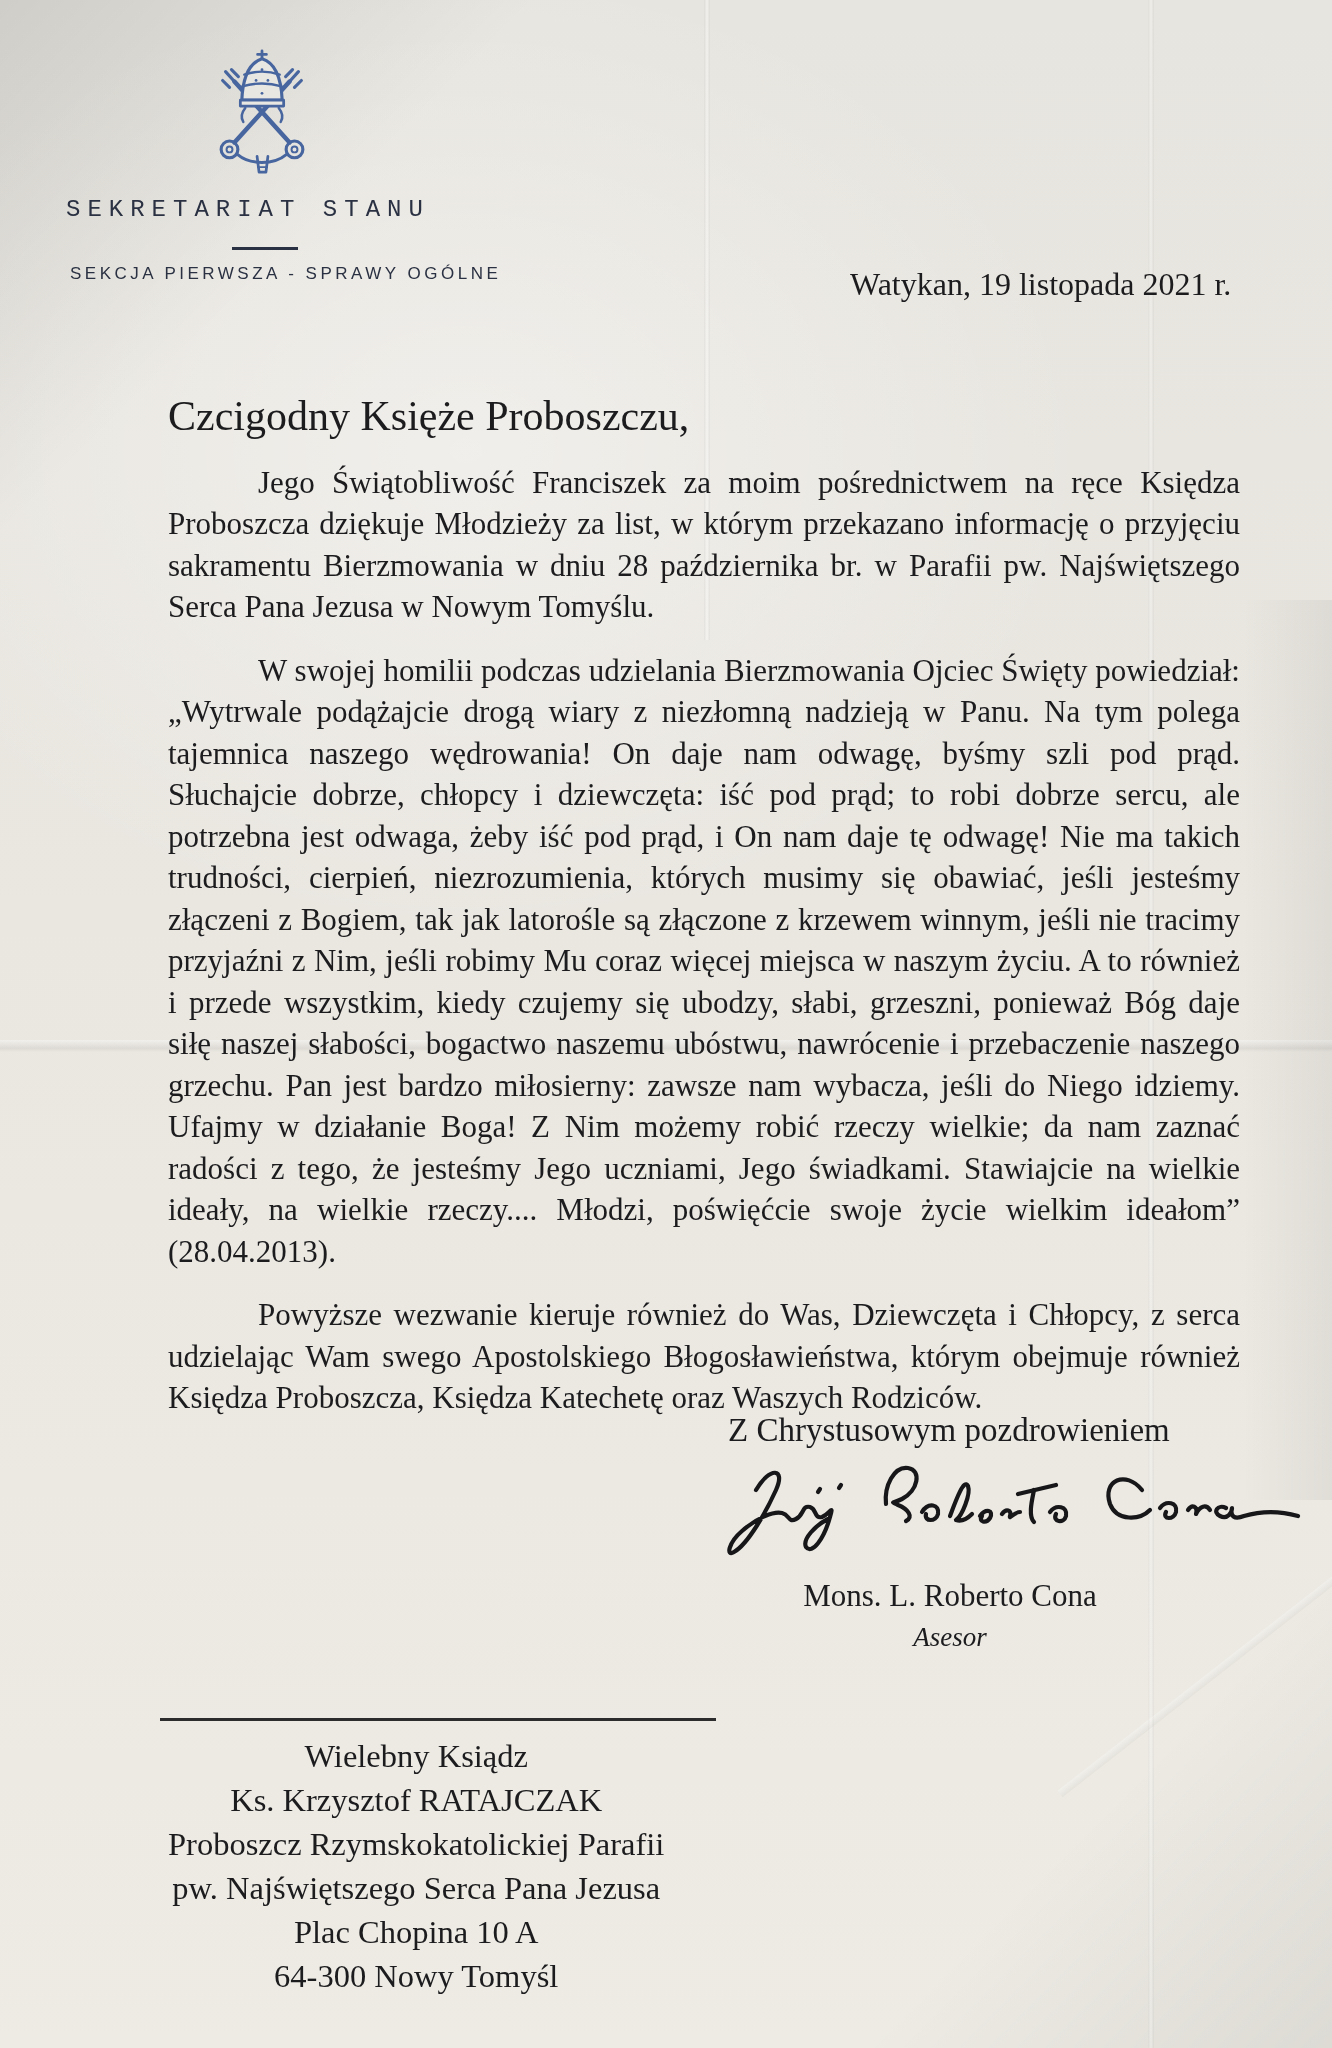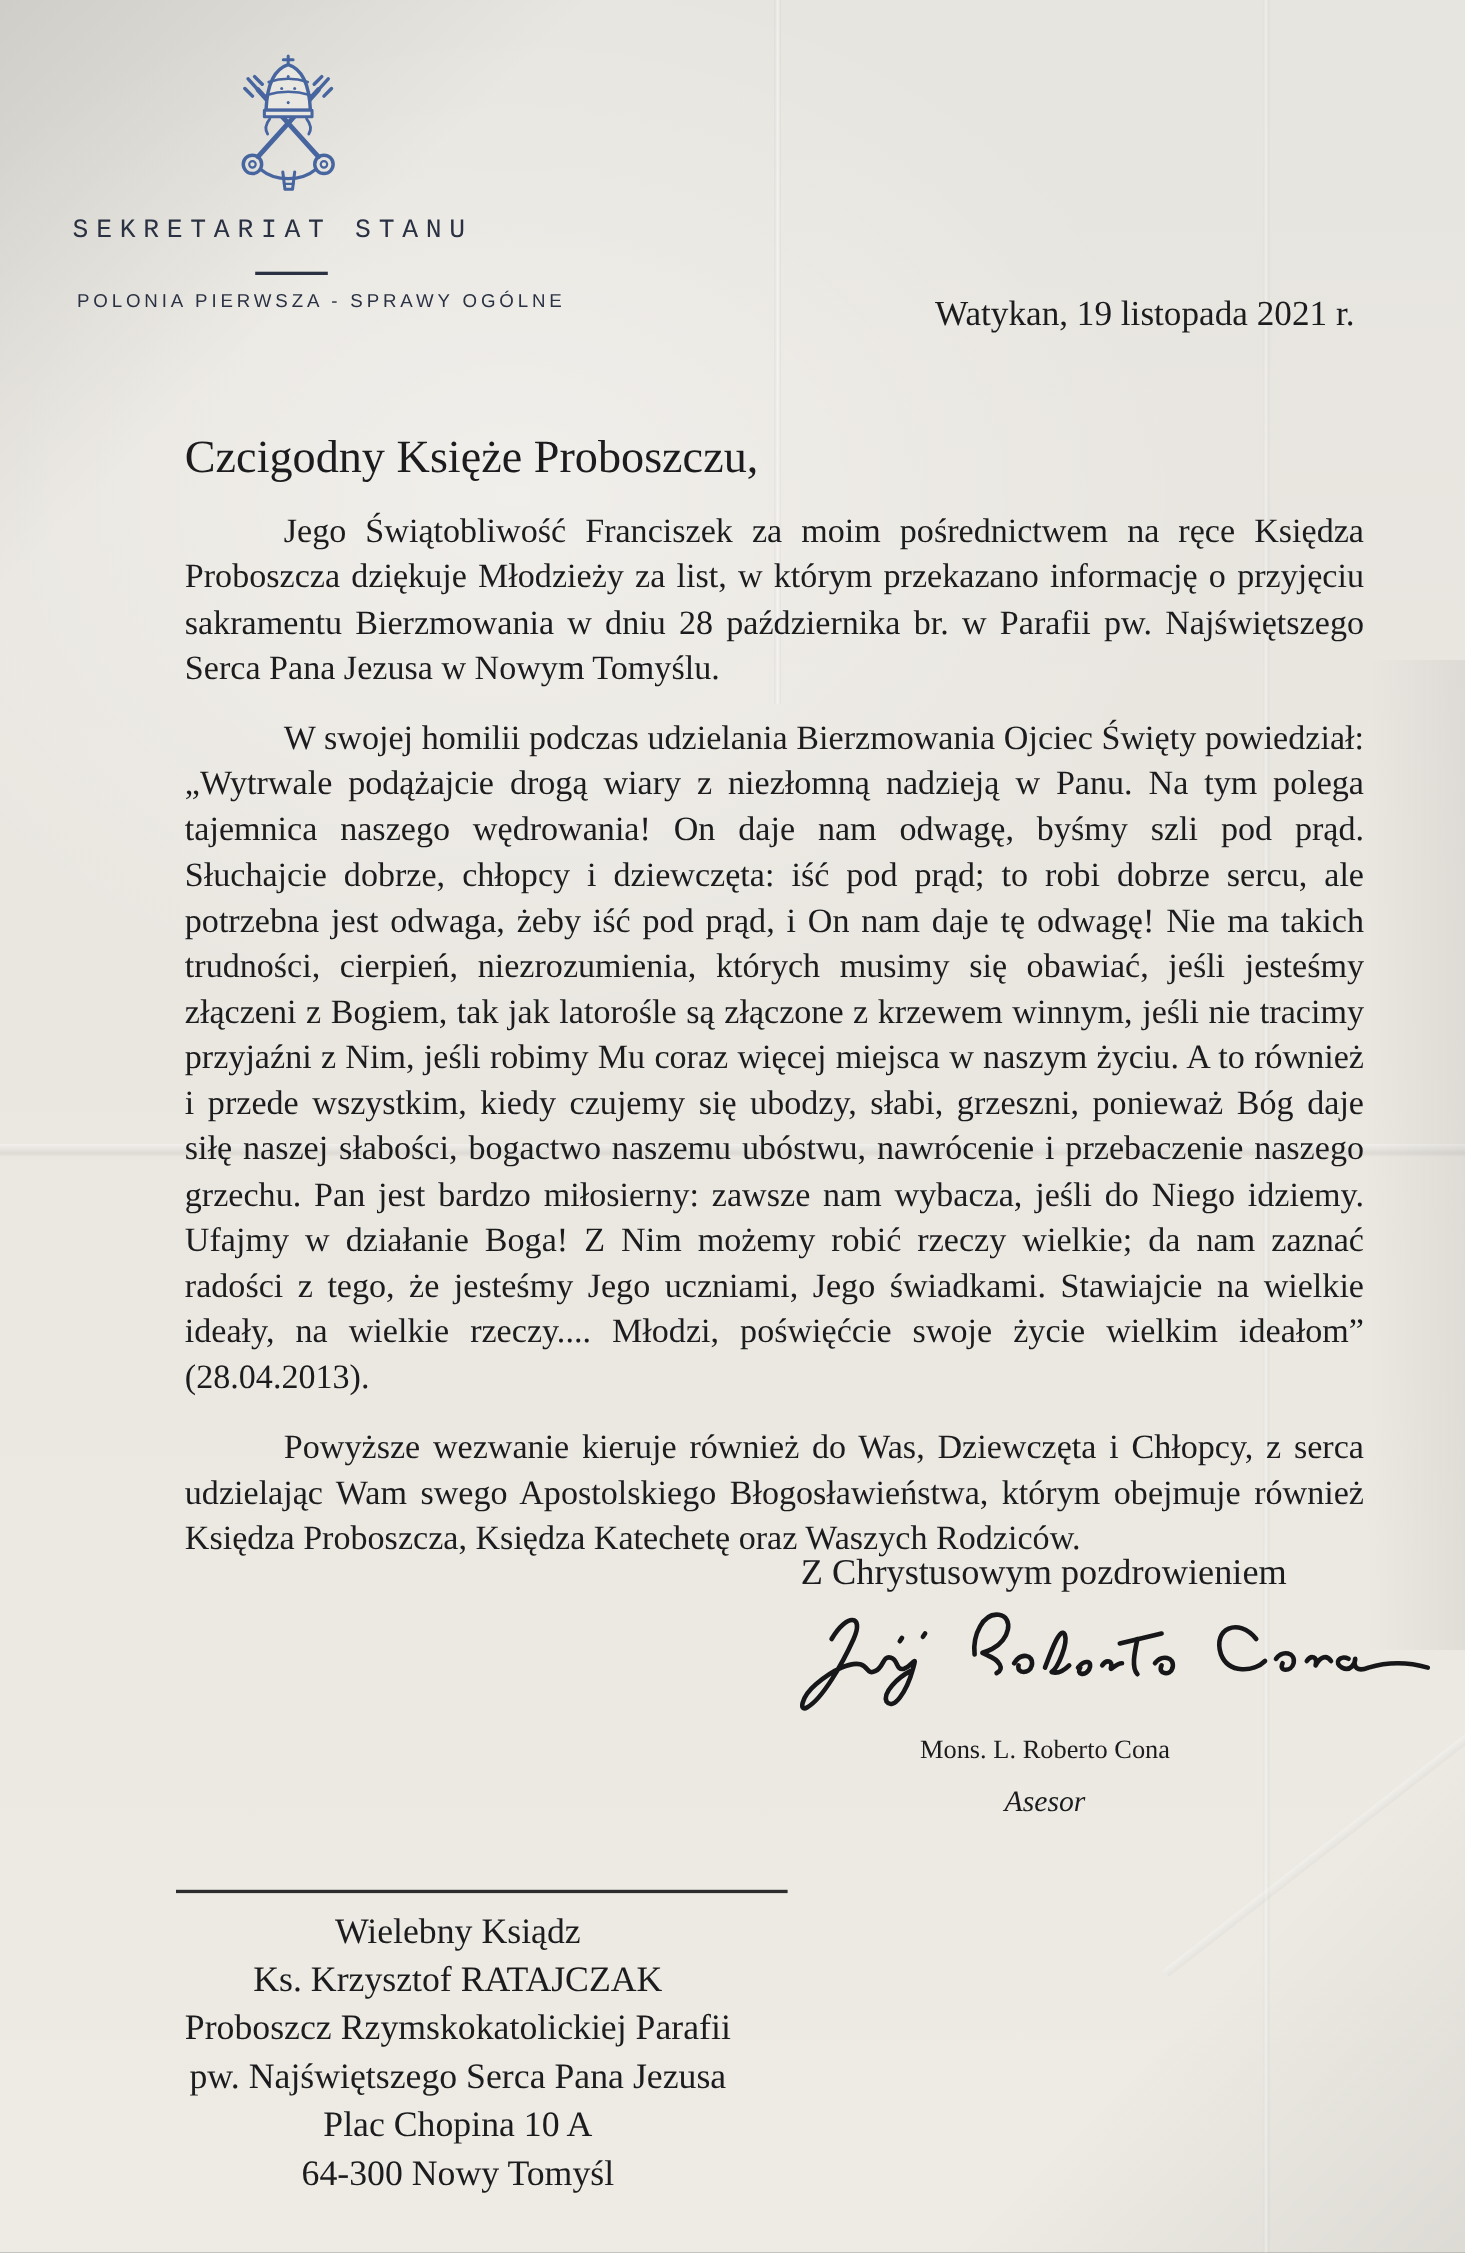--- a/index.html
+++ b/index.html
@@ -42,21 +42,21 @@
     font-size:17px;letter-spacing:3.5px;color:#2a3142;white-space:nowrap;
   }
   .dateline{position:absolute;left:850px;top:266px;font-size:32px;white-space:nowrap;}
   
   .letter-body{position:absolute;left:168px;top:396px;width:1072px;}
   .salutation{margin:0 0 24px 0;font-size:42px;line-height:41.5px;}
   .para{margin:0 0 22px 0;font-size:31px;line-height:41.5px;text-align:justify;text-indent:90px;}
   
   .closing{position:absolute;left:728px;top:1412px;font-size:33px;white-space:nowrap;}
   .signature{position:absolute;left:718px;top:1458px;width:592px;height:118px;}
-  .sig-name{position:absolute;left:740px;top:1578px;width:420px;text-align:center;font-size:24px;}
+  .sig-name{position:absolute;left:740px;top:1578px;width:420px;text-align:center;font-size:31px;}
   .sig-title{position:absolute;left:740px;top:1622px;width:420px;text-align:center;font-size:27px;font-style:italic;}
   
   .addr-rule{position:absolute;left:160px;top:1718px;width:556px;height:2.5px;background:#2c2c2c;}
   .recipient{position:absolute;left:168px;top:1734px;font-size:32.5px;line-height:44px;text-align:center;}
   .recipient div{white-space:nowrap;}
 </style>
 </head>
 <body>
 
 <div class="paper">
@@ -97,21 +97,21 @@
       <path d="M67 61 C 71 66, 71.5 71, 69 75" fill="none" stroke-width="2.6"></path>
       <circle cx="50" cy="22" r="1.4" fill="#47659f" stroke="none"></circle>
       <circle cx="44" cy="33" r="1.4" fill="#47659f" stroke="none"></circle>
       <circle cx="56" cy="33" r="1.4" fill="#47659f" stroke="none"></circle>
       <circle cx="50" cy="46" r="1.4" fill="#47659f" stroke="none"></circle>
     </g>
   </svg>
 
   <div class="lh-org">SEKRETARIAT STANU</div>
   <div class="lh-rule"></div>
-  <div class="lh-section">POLONIA PIERWSZA - SPRAWY OGÓLNE</div>
+  <div class="lh-section">SEKCJA PIERWSZA - SPRAWY OGÓLNE</div>
   <div class="dateline">Watykan, 19 listopada 2021 r.</div>
 
   <div class="letter-body">
     <p class="salutation">Czcigodny Księże Proboszczu,</p>
     <p class="para">Jego Świątobliwość Franciszek za moim pośrednictwem na ręce Księdza Proboszcza dziękuje Młodzieży za list, w którym przekazano informację o przyjęciu sakramentu Bierzmowania w dniu 28 października br. w Parafii pw. Najświętszego Serca Pana Jezusa w Nowym Tomyślu.</p>
     <p class="para">W swojej homilii podczas udzielania Bierzmowania Ojciec Święty powiedział: „Wytrwale podążajcie drogą wiary z niezłomną nadzieją w Panu. Na tym polega tajemnica naszego wędrowania! On daje nam odwagę, byśmy szli pod prąd. Słuchajcie dobrze, chłopcy i dziewczęta: iść pod prąd; to robi dobrze sercu, ale potrzebna jest odwaga, żeby iść pod prąd, i On nam daje tę odwagę! Nie ma takich trudności, cierpień, niezrozumienia, których musimy się obawiać, jeśli jesteśmy złączeni z Bogiem, tak jak latorośle są złączone z krzewem winnym, jeśli nie tracimy przyjaźni z Nim, jeśli robimy Mu coraz więcej miejsca w naszym życiu. A to również i przede wszystkim, kiedy czujemy się ubodzy, słabi, grzeszni, ponieważ Bóg daje siłę naszej słabości, bogactwo naszemu ubóstwu, nawrócenie i przebaczenie naszego grzechu. Pan jest bardzo miłosierny: zawsze nam wybacza, jeśli do Niego idziemy. Ufajmy w działanie Boga! Z Nim możemy robić rzeczy wielkie; da nam zaznać radości z tego, że jesteśmy Jego uczniami, Jego świadkami. Stawiajcie na wielkie ideały, na wielkie rzeczy.... Młodzi, poświęćcie swoje życie wielkim ideałom” (28.04.2013).</p>
     <p class="para">Powyższe wezwanie kieruje również do Was, Dziewczęta i Chłopcy, z serca udzielając Wam swego Apostolskiego Błogosławieństwa, którym obejmuje również Księdza Proboszcza, Księdza Katechetę oraz Waszych Rodziców.</p>
   </div>
 
   <div class="closing">Z Chrystusowym pozdrowieniem</div>

